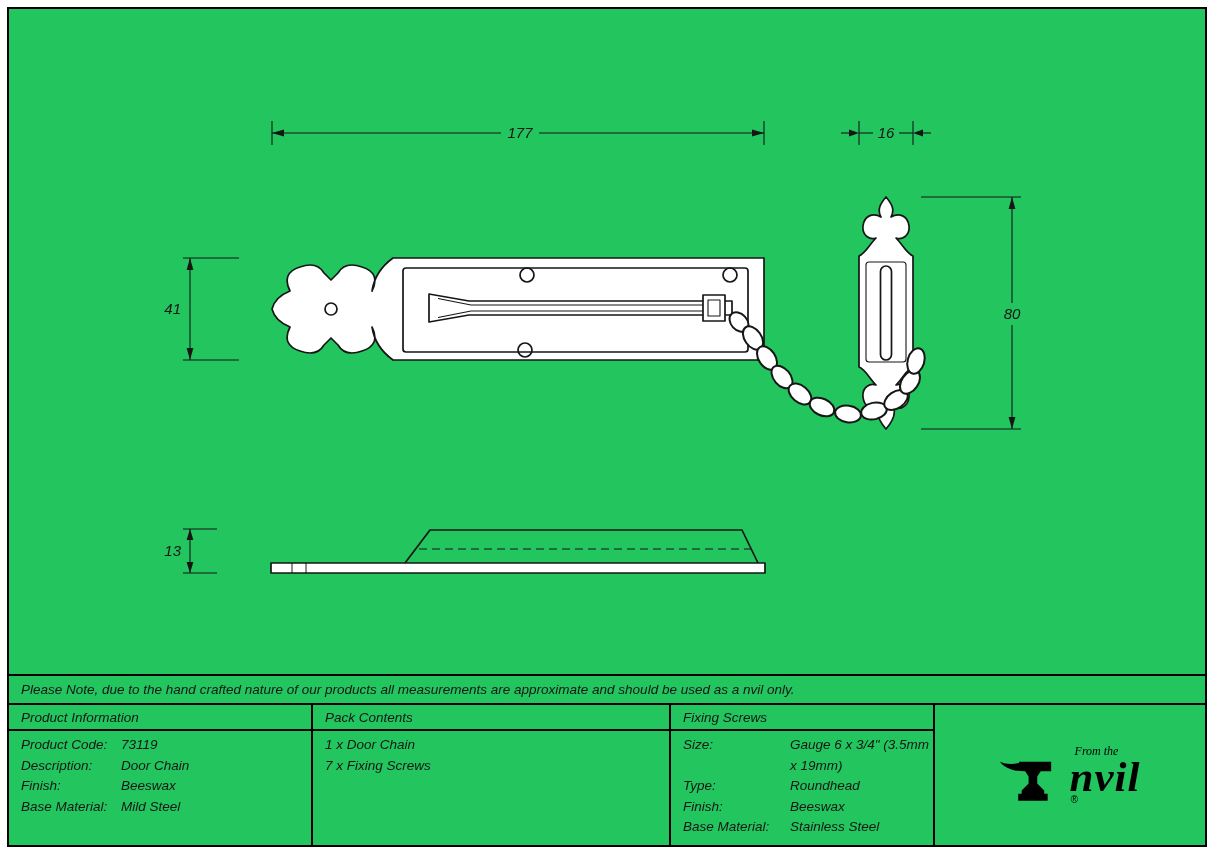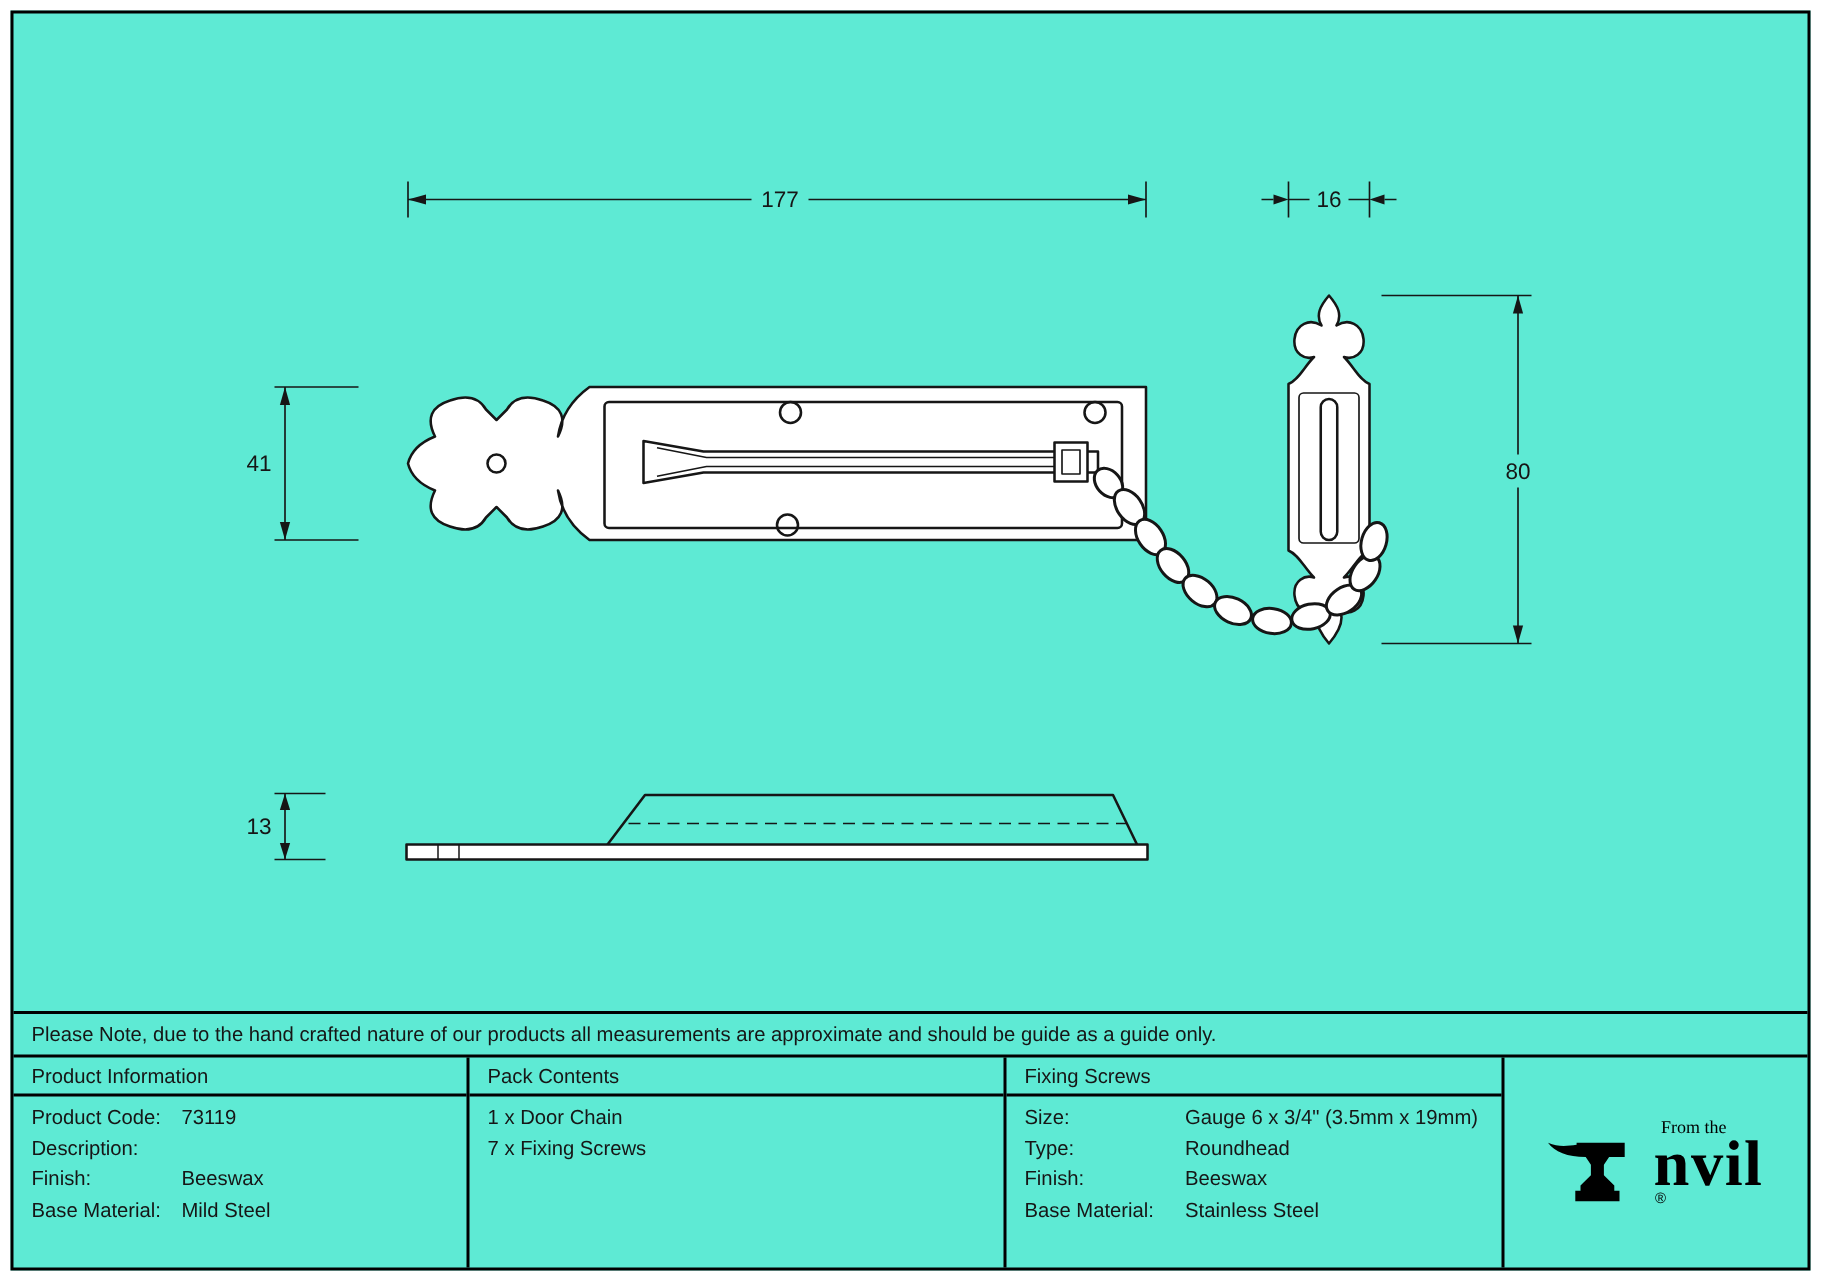--- a/index.html
+++ b/index.html
@@ -8,21 +8,22 @@
     background:#ffffff;
     font-family:"Liberation Sans", sans-serif;
     color:#161616;
     position:relative;
     overflow:hidden;
   }
   .page {
     position:absolute; inset:7px;
     border:2px solid #000;
     display:flex; flex-direction:column;
-    background:#5eead4;
+    background:#22c55e;
+    font-style:italic;
   }
   .drawing { flex:1 1 auto; position:relative; overflow:hidden; }
   .drawing svg { display:block; width:100%; height:100%; }
   .drawing svg text {
     font-family:"Liberation Sans", sans-serif;
     font-size:15px; fill:#161616; stroke:none;
   }
   .note-row {
     height:29px; box-sizing:border-box;
     border-top:2px solid #000;
@@ -32,21 +33,21 @@
   }
   .info-table {
     height:142px; box-sizing:border-box;
     border-top:2px solid #000;
     display:flex;
   }
   .col { box-sizing:border-box; border-right:2px solid #000; display:flex; flex-direction:column; }
   .col:last-child { border-right:none; }
   .col-product { width:304px; }
   .col-pack    { width:358px; }
-  .col-screws  { width:332px; }
+  .col-screws  { width:264px; }
   .col-logo    { flex:1; align-items:center; justify-content:center; }
   .col-header {
     height:26px; line-height:25px; box-sizing:border-box;
     padding-left:12px; border-bottom:2px solid #000;
     font-size:13.5px;
   }
   .col-body { flex:1; padding-top:4px; font-size:13.5px; }
   .kv { display:grid; grid-template-columns:100px 1fr; padding-left:12px; line-height:20.5px; }
   .col-screws .kv { grid-template-columns:107px 1fr; }
   .pack-line { padding-left:12px; line-height:20.5px; }
@@ -196,34 +197,35 @@
           <line x1="181" y1="520" x2="181" y2="564"></line>
           <polygon points="181,520 177.6,531 184.4,531" fill="#161616" stroke="none"></polygon>
           <polygon points="181,564 177.6,553 184.4,553" fill="#161616" stroke="none"></polygon>
           <text x="172" y="547" text-anchor="end">13</text>
         </g>
       </g>
     </svg>
   </div>
 
   <div class="note-row">
-    <span>Please Note, due to the hand crafted nature of our products all measurements are approximate and should be guide as a guide only.</span>
+    <span>Please Note, due to the hand crafted nature of our products all measurements are approximate and should be used as a nvil only.</span>
   </div>
 
   <div class="info-table">
 
     <div class="col col-product">
       <div class="col-header">Product Information</div>
       <div class="col-body">
         <div class="kv">
           <span>Product Code:</span>
           <span>73119</span>
         </div>
         <div class="kv">
           <span>Description:</span>
+          <span>Door Chain</span>
         </div>
         <div class="kv">
           <span>Finish:</span>
           <span>Beeswax</span>
         </div>
         <div class="kv">
           <span>Base Material:</span>
           <span>Mild Steel</span>
         </div>
       </div>

